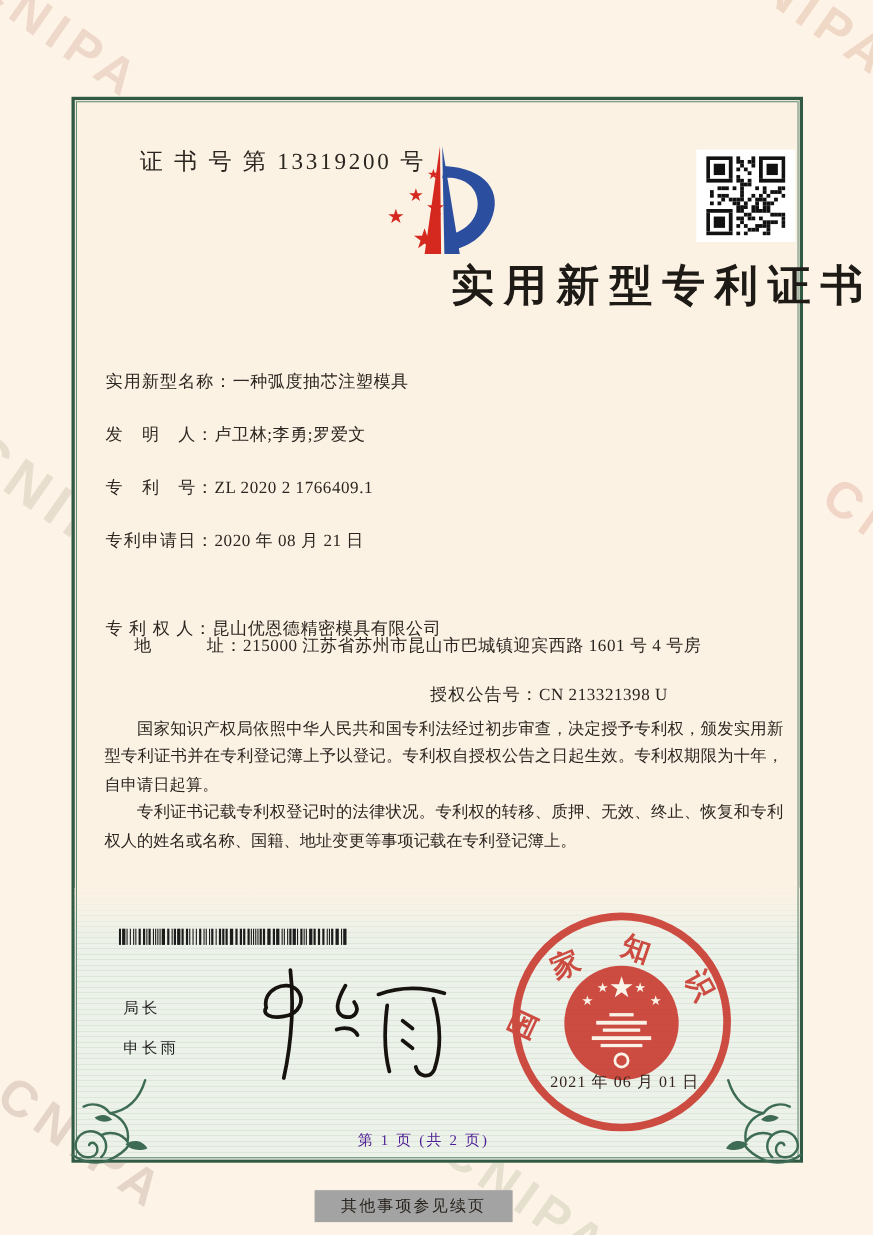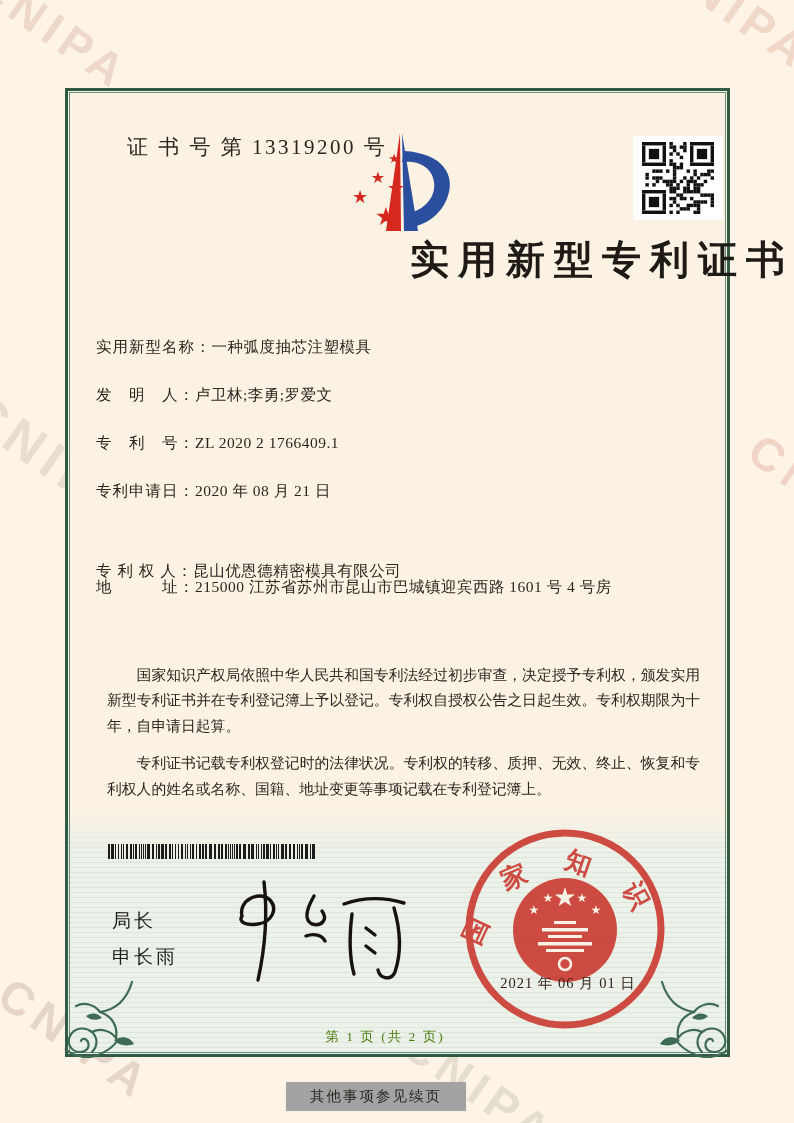--- a/index.html
+++ b/index.html
@@ -55,44 +55,44 @@
     z-index:3;display:flex;align-items:center;justify-content:center;
   }
   .title{
     position:absolute;left:0;width:100%;top:233px;z-index:3;text-align:right;
     font-size:39px;font-weight:bold;letter-spacing:9px;color:#1e1a15;
   }
   
   .frow{position:absolute;left:96px;width:616px;z-index:3;font-size:15.5px;color:#2b2620;white-space:nowrap;}
   .frow .lab{letter-spacing:1px;}
   .frow .val{letter-spacing:.5px;text-align:right;}
-  .r1{top:337px;}.r2{top:385px;}.r3{top:433px;}.r4{top:481px;}.r5{top:529px;margin-top:32px;}.r6{top:577px;}
+  .r1{top:337px;}.r2{top:385px;}.r3{top:433px;}.r4{top:481px;}.r5{top:529px;margin-top:32px;}.r6{top:577px;margin-left:26px;}
   .rg{top:621px;}
   .rg .pair2{position:absolute;left:295px;top:0;}
   
   .bodytext{
     position:absolute;left:95px;top:651px;width:617px;z-index:3;
     font-size:14.8px;line-height:25.4px;text-align:justify;color:#2b2620;
   }
-  .bodytext p{margin:12px;text-indent:2em;}
+  .bodytext p{margin:0;text-indent:2em;}
   
   .barcode{position:absolute;left:108px;top:844px;z-index:3;}
   .director{position:absolute;left:112px;z-index:3;font-family:"Liberation Sans","DejaVu Sans",sans-serif;
-    font-size:19px;letter-spacing:3px;color:#1f1f1f;}
+    font-size:14px;letter-spacing:3px;color:#1f1f1f;}
   .director.t{top:908px;}
   .director.n{top:944px;}
   .signature{position:absolute;left:218px;top:876px;z-index:3;}
   .seal{position:absolute;left:458px;top:822px;z-index:4;}
   .seal-date{
     position:absolute;left:488px;top:974px;width:160px;z-index:5;text-align:center;
     font-size:14.5px;color:#33231c;letter-spacing:1px;white-space:nowrap;
   }
   .page-footer{
     position:absolute;left:65px;width:640px;top:1028px;z-index:3;text-align:center;
-    font-size:13.5px;letter-spacing:2px;color:#4d7c0f;
+    font-size:13.5px;letter-spacing:2px;color:#4c1d95;
   }
   .note{
     position:absolute;left:286px;top:1082px;width:180px;height:29px;z-index:3;
     background:#a3a3a3;display:flex;align-items:center;justify-content:center;
     font-size:14.5px;letter-spacing:2px;color:#2b2620;box-shadow:0 0 2px rgba(0,0,0,.06);
   }
 </style>
 </head>
 <body>
 
@@ -289,20 +289,21 @@
 <div class="frow r4">
   <span class="lab">专利申请日：</span><span class="val">2020 年 08 月 21 日</span>
 </div>
 <div class="frow r5">
   <span class="lab">专 利 权 人：</span><span class="val">昆山优恩德精密模具有限公司</span>
 </div>
 <div class="frow r6">
   <span class="lab">地　　　址：</span><span class="val">215000 江苏省苏州市昆山市巴城镇迎宾西路 1601 号 4 号房</span>
 </div>
 <div class="frow rg">
+  <span class="pair2"><span class="lab">授权公告号：</span><span class="val">CN 213321398 U</span></span>
 </div>
 
 <div class="bodytext">
   <p>国家知识产权局依照中华人民共和国专利法经过初步审查，决定授予专利权，颁发实用新型专利证书并在专利登记簿上予以登记。专利权自授权公告之日起生效。专利权期限为十年，自申请日起算。</p>
   <p>专利证书记载专利权登记时的法律状况。专利权的转移、质押、无效、终止、恢复和专利权人的姓名或名称、国籍、地址变更等事项记载在专利登记簿上。</p>
 </div>
 
 <svg class="barcode" id="barcode" width="208" height="15" viewBox="0 0 208 15" preserveAspectRatio="none">
     <rect x="0" y="0" width="2" height="15" fill="#1c1c1c"></rect>
     <rect x="3" y="0" width="3" height="15" fill="#1c1c1c"></rect>

